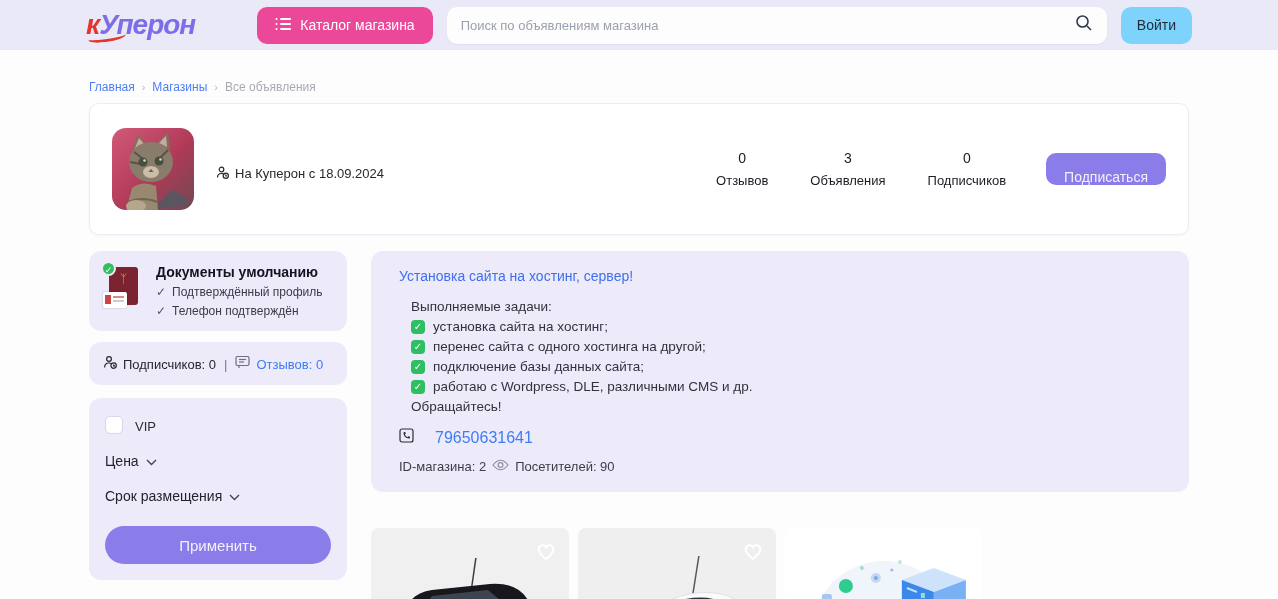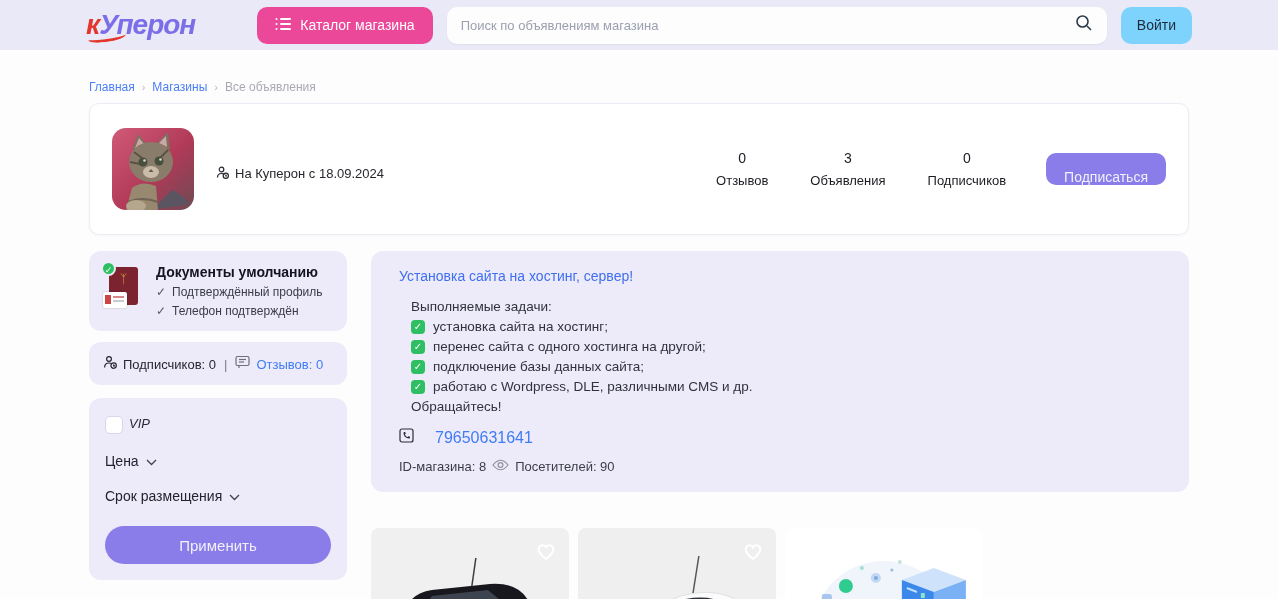--- a/index.html
+++ b/index.html
@@ -65,21 +65,21 @@
     background:#2fbf63; color:#fff; font-size:9px; line-height:15px; text-align:center; border:2px solid #edebfa; }
   .docs-title { font-size:14px; font-weight:bold; color:#141420; }
   .docs-item { margin-top:5px; font-size:12px; color:#3b3b47; display:flex; gap:6px; }
   .docs-item .ck { color:#5a5a66; }
 
   .counters-card { margin-top:11px; display:flex; align-items:flex-end; gap:6px; font-size:13px; color:#26262f; }
   .counters-card .blue { color:#3f7cf6; cursor:pointer; }
   .counters-card .pipe { color:#7a7a88; margin:0 2px; }
 
   .filters-card { margin-top:13px; padding:18px 16px 16px; }
-  .vip-row { display:flex; align-items:flex-start; gap:6px; cursor:pointer;font-style:italic; }
+  .vip-row { display:flex; align-items:flex-end; gap:12px; cursor:pointer; }
   .checkbox { width:18px; height:18px; background:#fff; border:1px solid #d8d5ec; border-radius:5px; }
   .vip-label { font-size:13px; color:#2b2b36; }
   .dd-row { margin-top:19px; font-size:14px; color:#23232e; display:flex; align-items:center; gap:7px; cursor:pointer; }
   .apply-btn { margin-top:22px; width:100%; height:38px; background:#8a7ce9; border:none; border-radius:20px;
     color:#f2f0fd; font-size:15px; cursor:pointer; font-family:"Liberation Sans", sans-serif; }
   .side-links { margin-top:22px; text-align:center; }
   .side-links a { display:block; font-size:13px; color:#1d1d26; text-decoration:underline; cursor:pointer; margin-bottom:13px; }
 
   
   .desc-card { background:#edebfa; border-radius:12px; padding:16px 28px 18px; }
@@ -316,21 +316,21 @@
         <div class="phone-row">
           <span class="icon">
             <svg width="15" height="15" viewBox="0 0 15 15" fill="none" stroke="#2b2b36" stroke-width="1.2">
                 <rect x="1" y="1" width="13" height="13" rx="2"></rect>
                 <path d="M4.5 4.8 Q4.5 4 5.3 4 L6.2 4 L6.8 5.8 L5.8 6.6 Q6.6 8.4 8.4 9.2 L9.2 8.2 L11 8.8 L11 9.7 Q11 10.5 10.2 10.5 Q4.5 10 4.5 4.8 Z" fill="#2b2b36" stroke="none"></path>
               </svg>
           </span>
           <a>79650631641</a>
         </div>
         <div class="meta-row">
-          <span>ID-магазина: 8</span>
+          <span>ID-магазина: 2</span>
           <span class="icon">
             <svg width="17" height="12" viewBox="0 0 17 12" fill="none" stroke="#8f8f9c" stroke-width="1.2">
                 <path d="M1 6 Q8.5 -3.5 16 6 Q8.5 15.5 1 6 Z"></path>
                 <circle cx="8.5" cy="6" r="2.4"></circle>
               </svg>
           </span>
           <span>Посетителей: 90</span>
         </div>
       </div>
 

